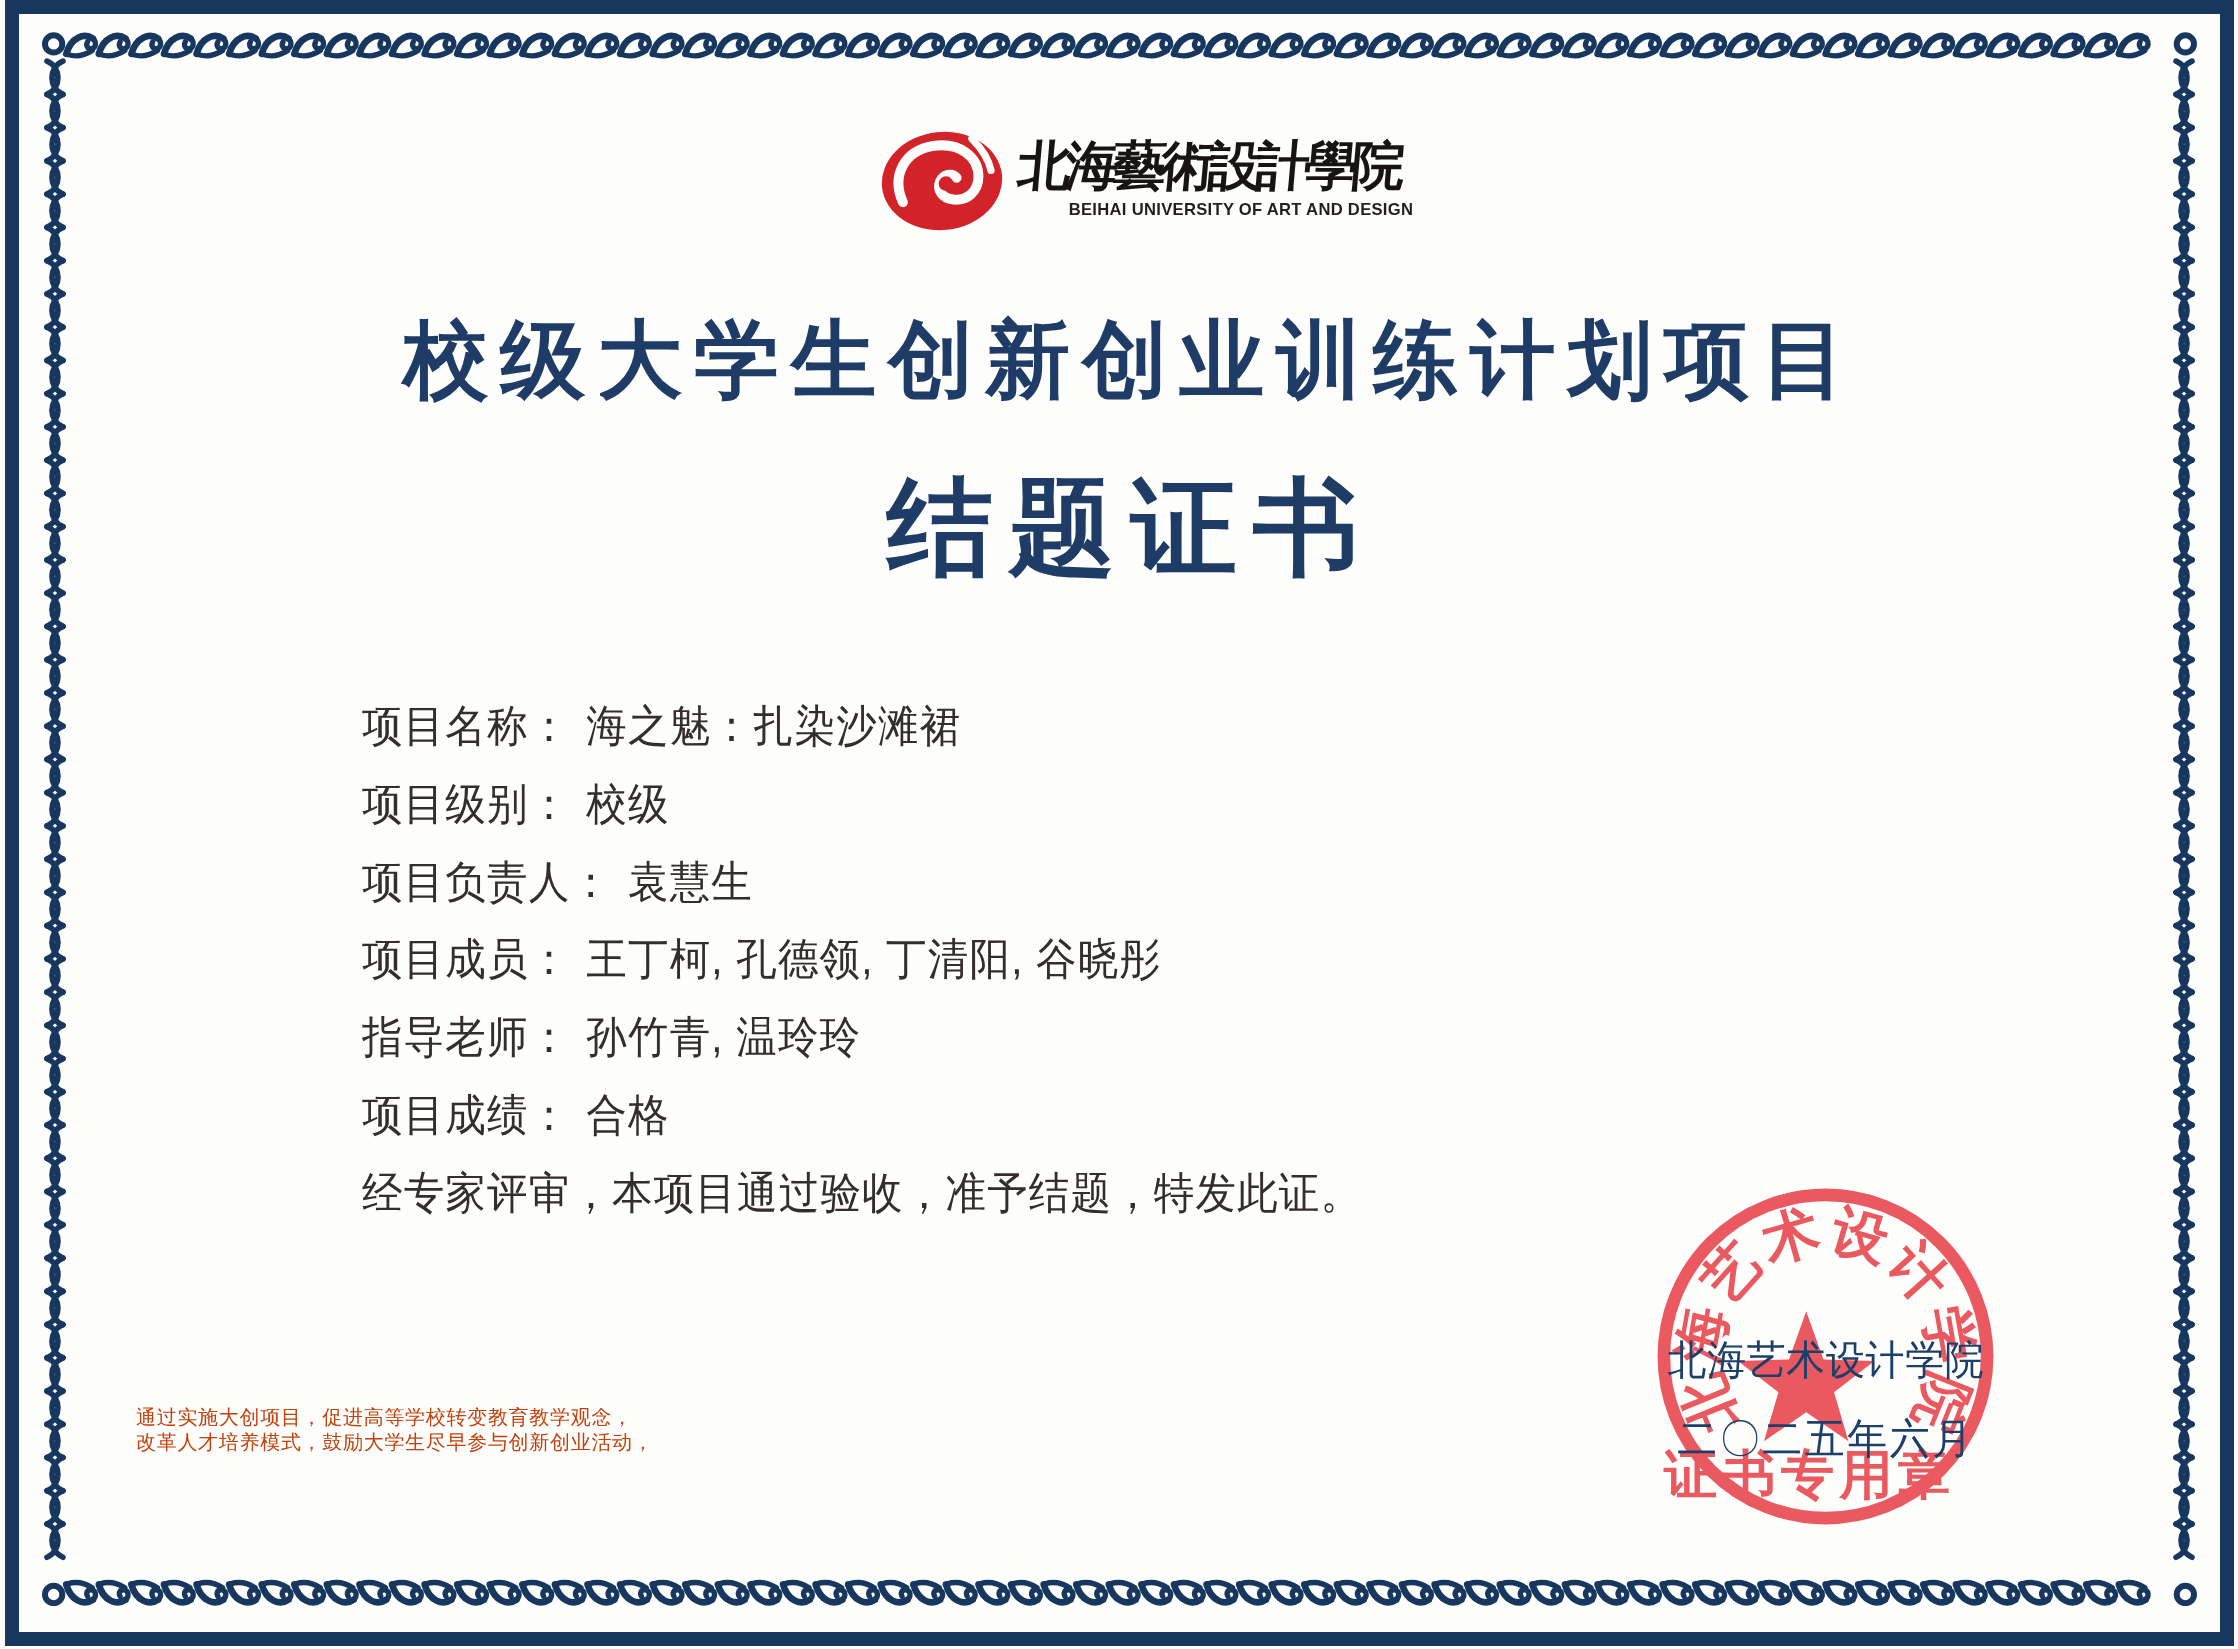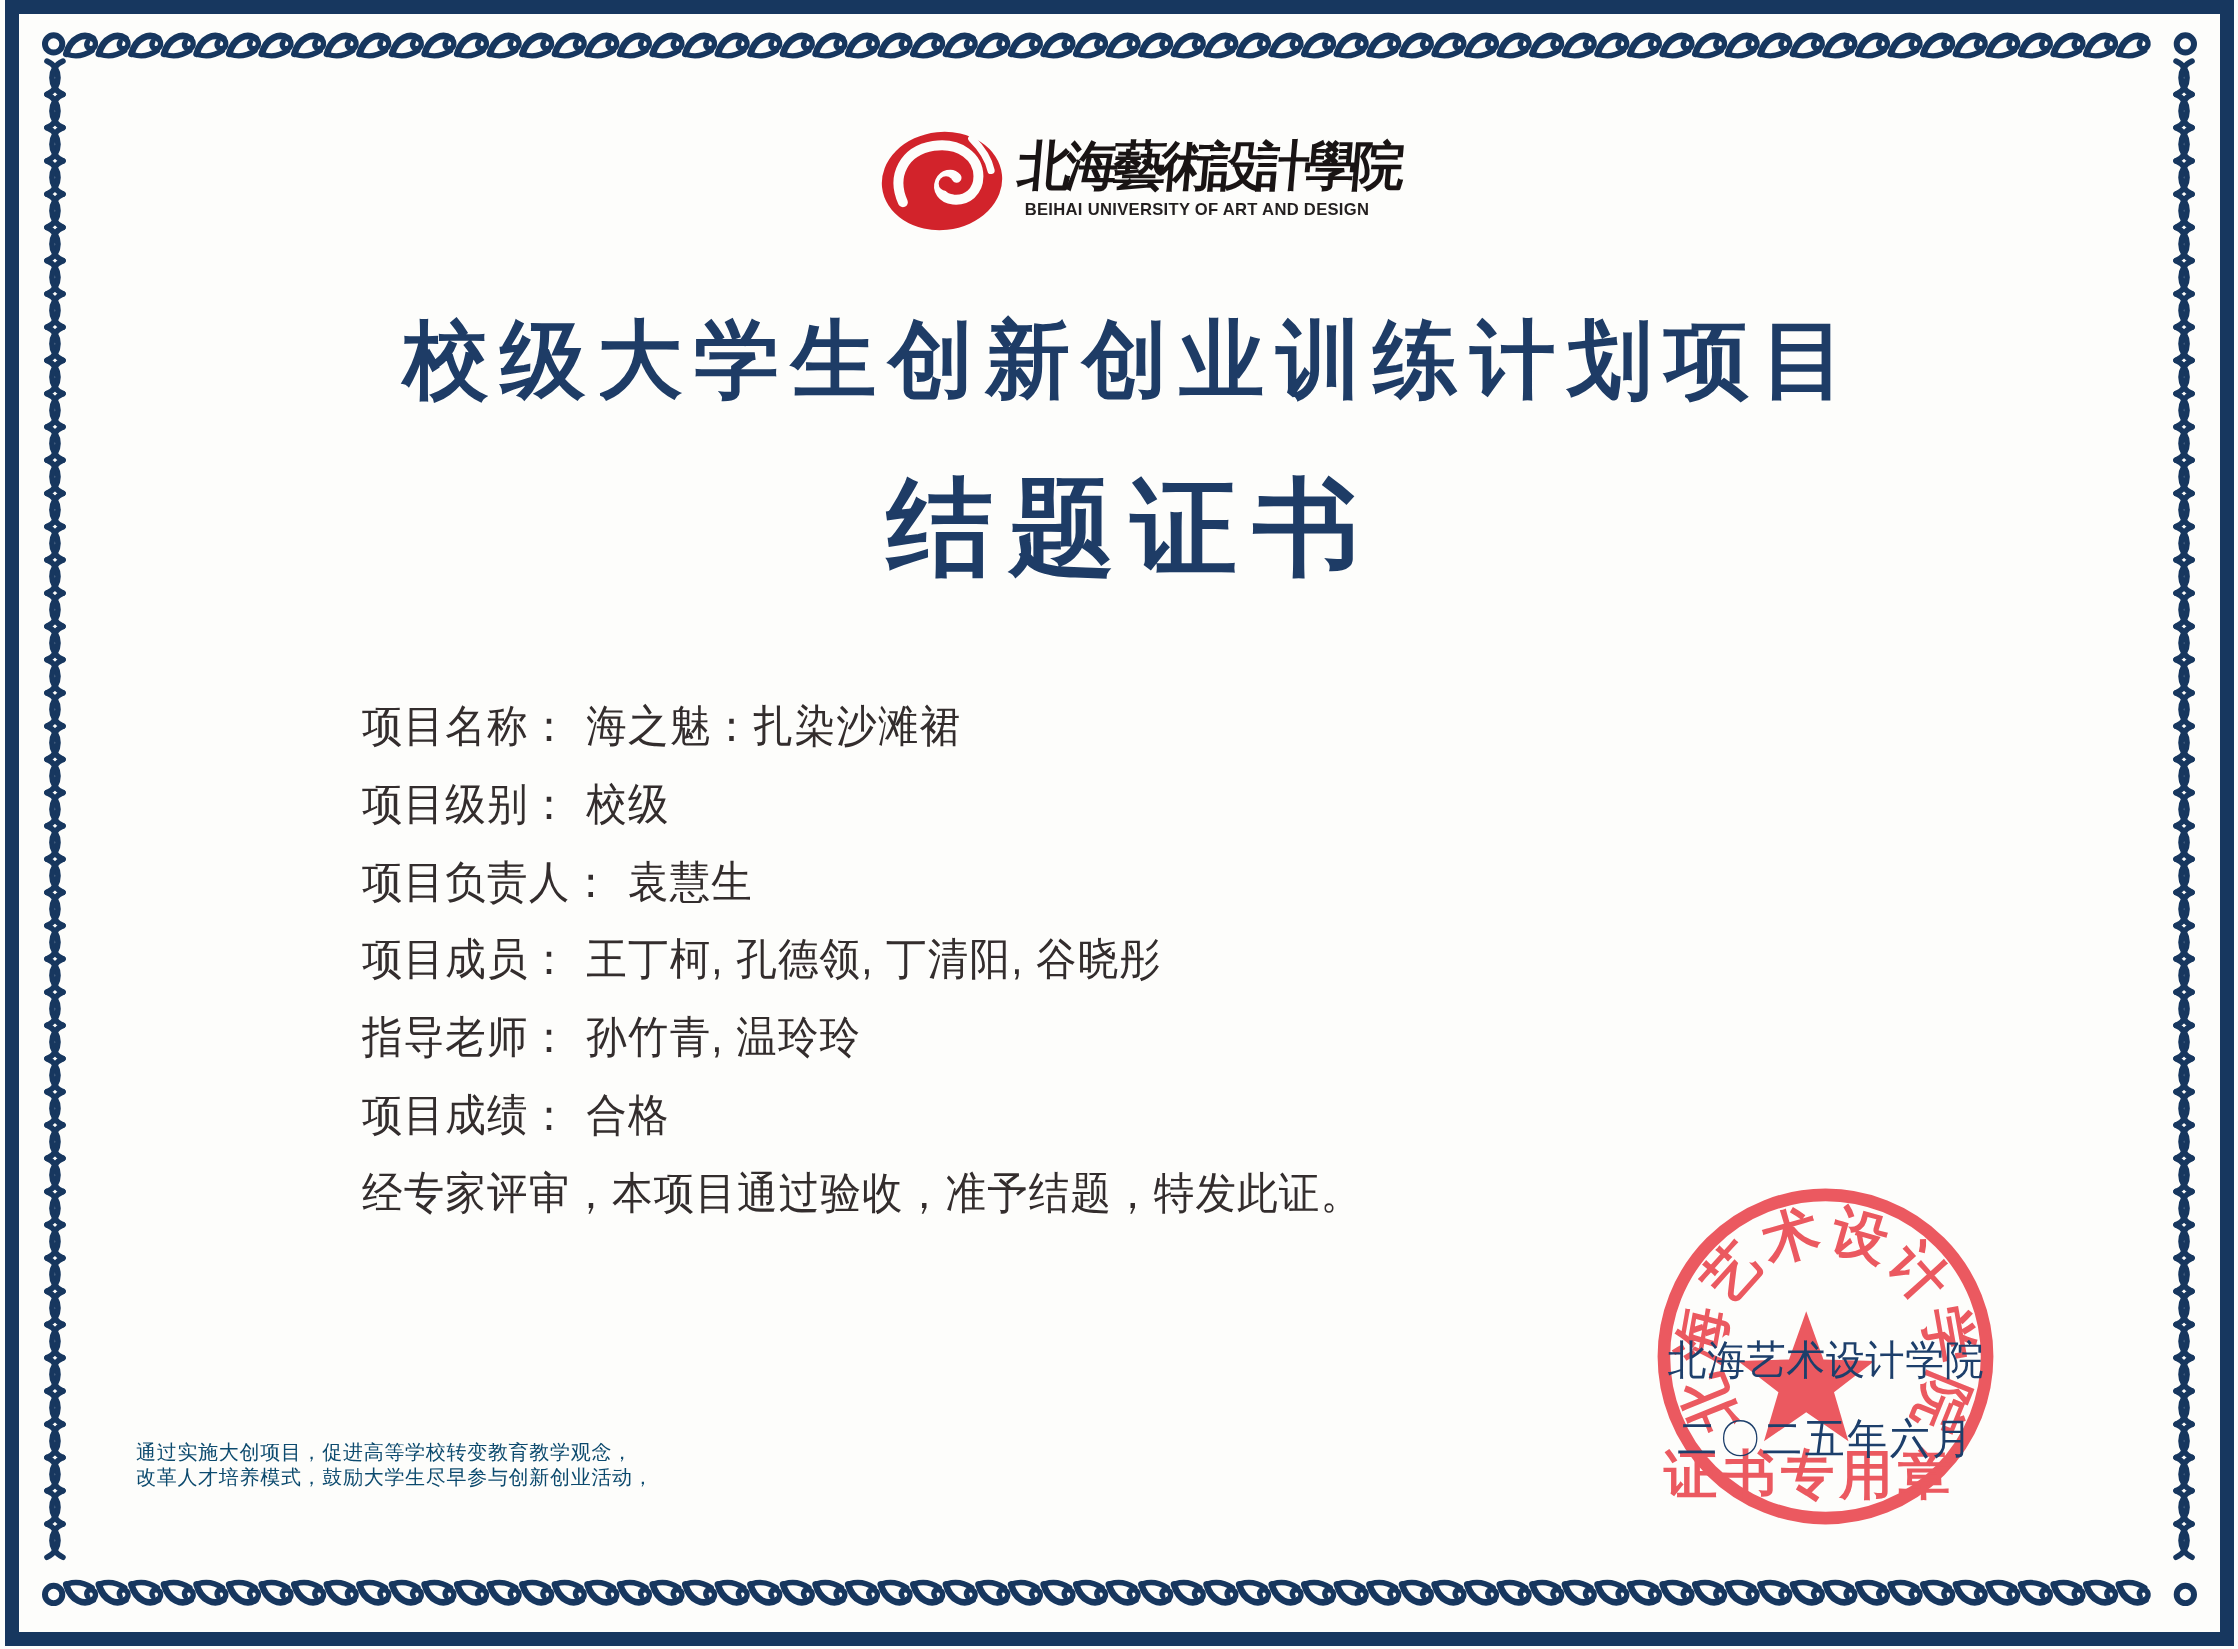--- a/index.html
+++ b/index.html
@@ -5,40 +5,40 @@
   html,body{margin:0;padding:0;background:#ffffff;}
   .page{position:relative;width:2239px;height:1649px;background:#fdfdfb;overflow:hidden;
         font-family:"Liberation Sans",sans-serif;}
   .navy-band{position:absolute;left:5.3px;top:0px;right:5.3px;bottom:2.7px;border:14.6px solid #17375f;}
   #border-svg{position:absolute;left:0;top:0;z-index:2;}
   
   .logo-swirl{position:absolute;left:879px;top:128px;width:126px;height:106px;z-index:3;}
   .logo-cn{position:absolute;left:1018px;top:132px;width:362px;height:69px;z-index:3;
            font-family:"Liberation Serif",serif;font-weight:700;font-size:53px;line-height:69px;
            letter-spacing:-5.3px;color:#191414;transform:skewX(-5deg);white-space:nowrap;}
-  .logo-en{position:absolute;left:1006px;top:200px;width:382px;z-index:3;text-align:center;
+  .logo-en{position:absolute;left:1050px;top:200px;width:382px;z-index:3;text-align:center;
            font-family:"Liberation Sans",sans-serif;font-weight:600;font-size:16.6px;
            letter-spacing:0.3px;color:#231f1f;white-space:nowrap;}
   
   .title1{position:absolute;left:11.3px;top:307px;width:2239px;text-align:center;z-index:3;
           font-family:"Liberation Serif",serif;font-weight:700;font-size:85px;line-height:106px;
           letter-spacing:12px;color:#1e3c66;white-space:nowrap;}
   .title2{position:absolute;left:11.3px;top:466px;width:2239px;text-align:center;z-index:3;
           font-family:"Liberation Serif",serif;font-weight:700;font-size:106px;line-height:126px;
           letter-spacing:16px;color:#1e3c66;white-space:nowrap;}
   
   .field{position:absolute;left:362px;z-index:3;font-size:44px;line-height:57px;color:#332d2d;
          transform:scaleX(0.92);transform-origin:0 50%;white-space:nowrap;font-weight:500;
          letter-spacing:1.3px;}
   .fvalue{margin-left:17.3px;}
   .conclusion{position:absolute;left:362px;top:1164px;z-index:3;font-size:44px;line-height:57px;
          color:#332d2d;transform:scaleX(0.92);transform-origin:0 50%;white-space:nowrap;
          font-weight:500;letter-spacing:1.3px;}
   
-  .footnote{position:absolute;left:136px;top:1440px;z-index:3;color:#0c4a6e;
+  .footnote{position:absolute;left:136px;top:1405px;z-index:3;color:#c2410c;
             font-family:"Liberation Serif",serif;font-size:20px;line-height:25px;
             letter-spacing:0.7px;white-space:nowrap;}
   
   .issuer-name{position:absolute;left:1633px;top:1333px;width:386px;text-align:center;z-index:6;
             font-size:41px;color:#1d3f6b;font-weight:500;letter-spacing:0.7px;white-space:nowrap;
             transform:scaleX(0.95);}
   .issuer-date{position:absolute;left:1633px;top:1411px;width:386px;text-align:center;z-index:6;
             font-size:42px;color:#1d3f6b;font-weight:500;letter-spacing:2.7px;white-space:nowrap;
             transform:scaleX(0.95);}
   #seal-svg{position:absolute;left:1626px;top:1157px;z-index:5;opacity:0.93;}

